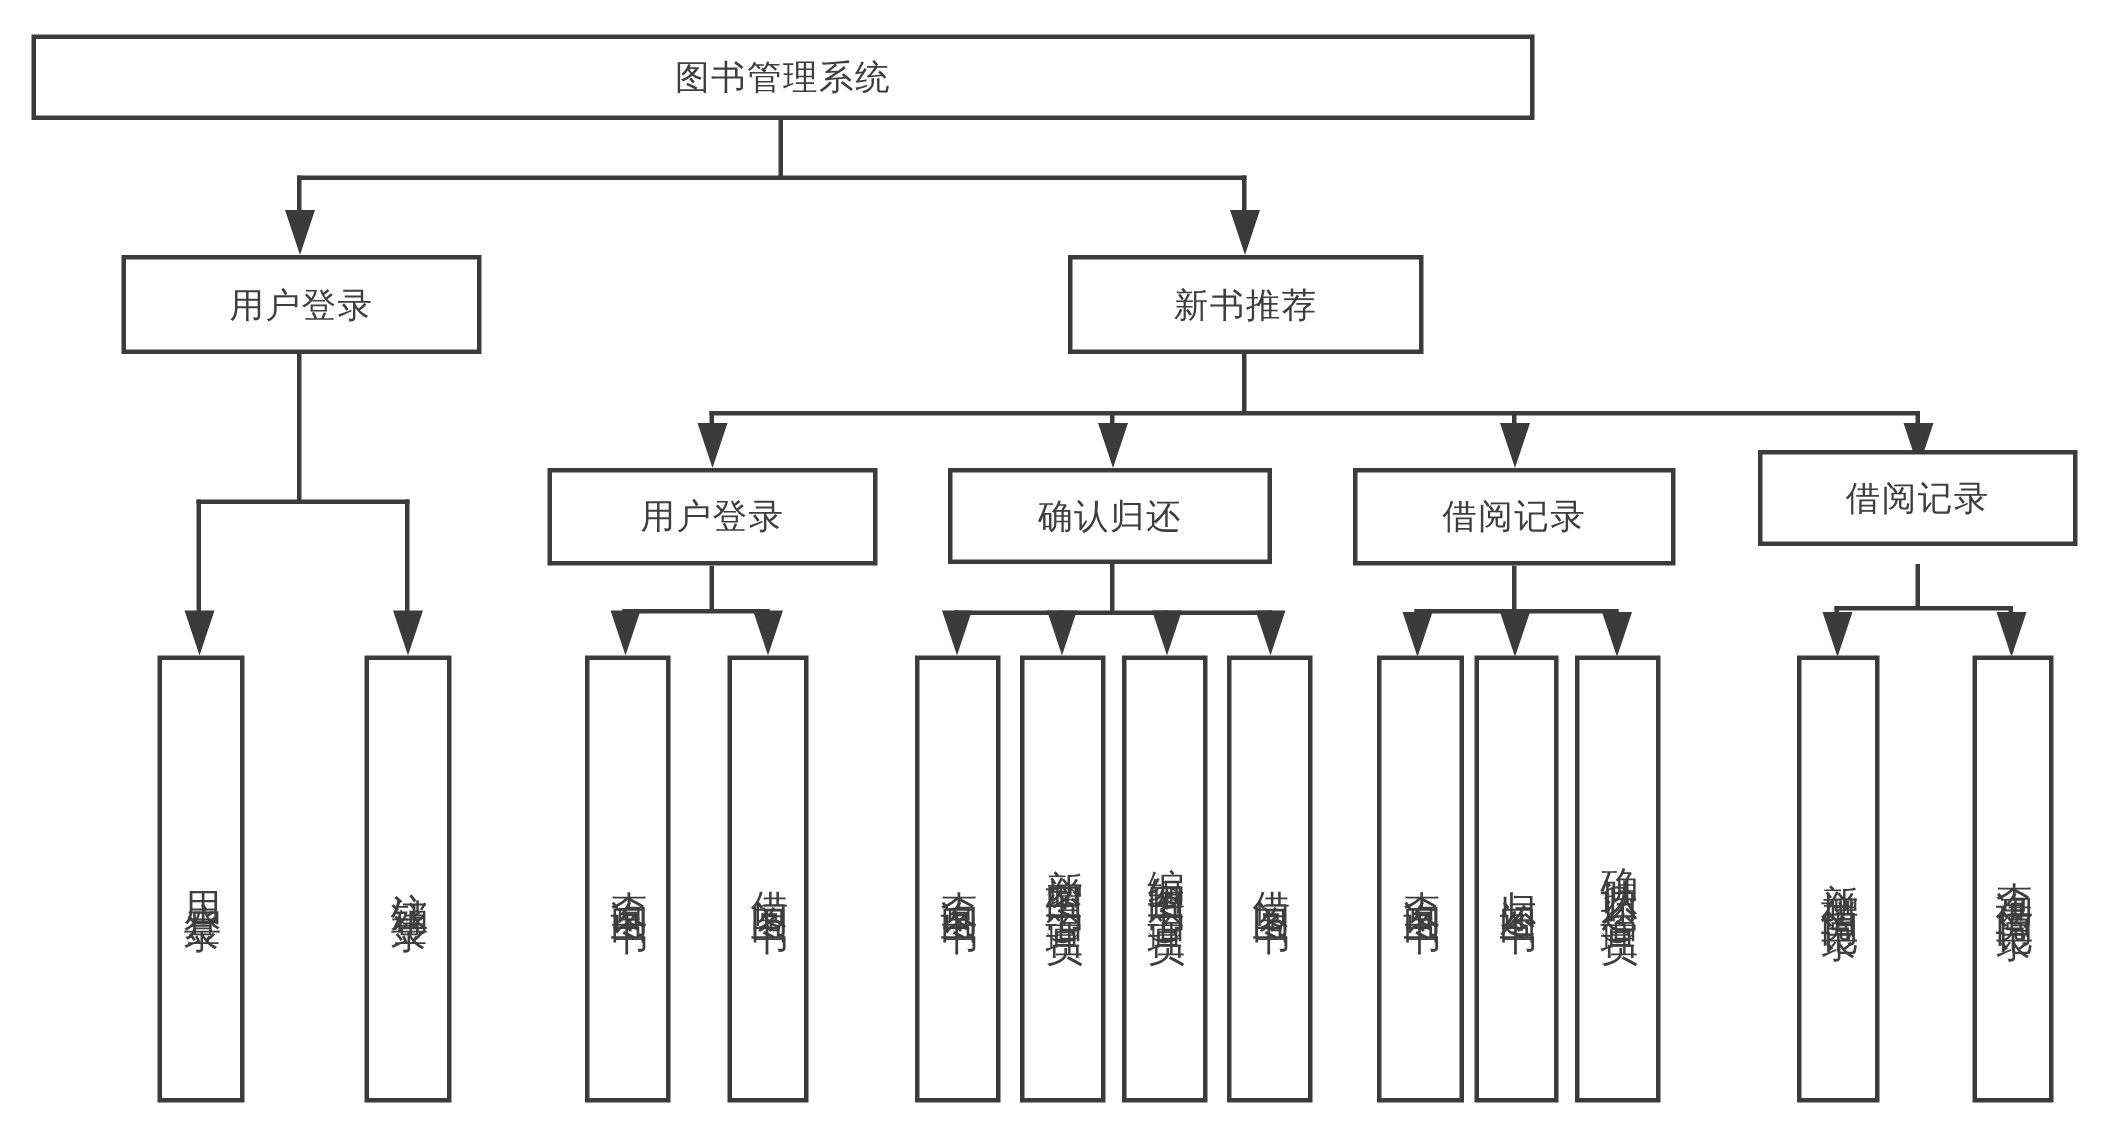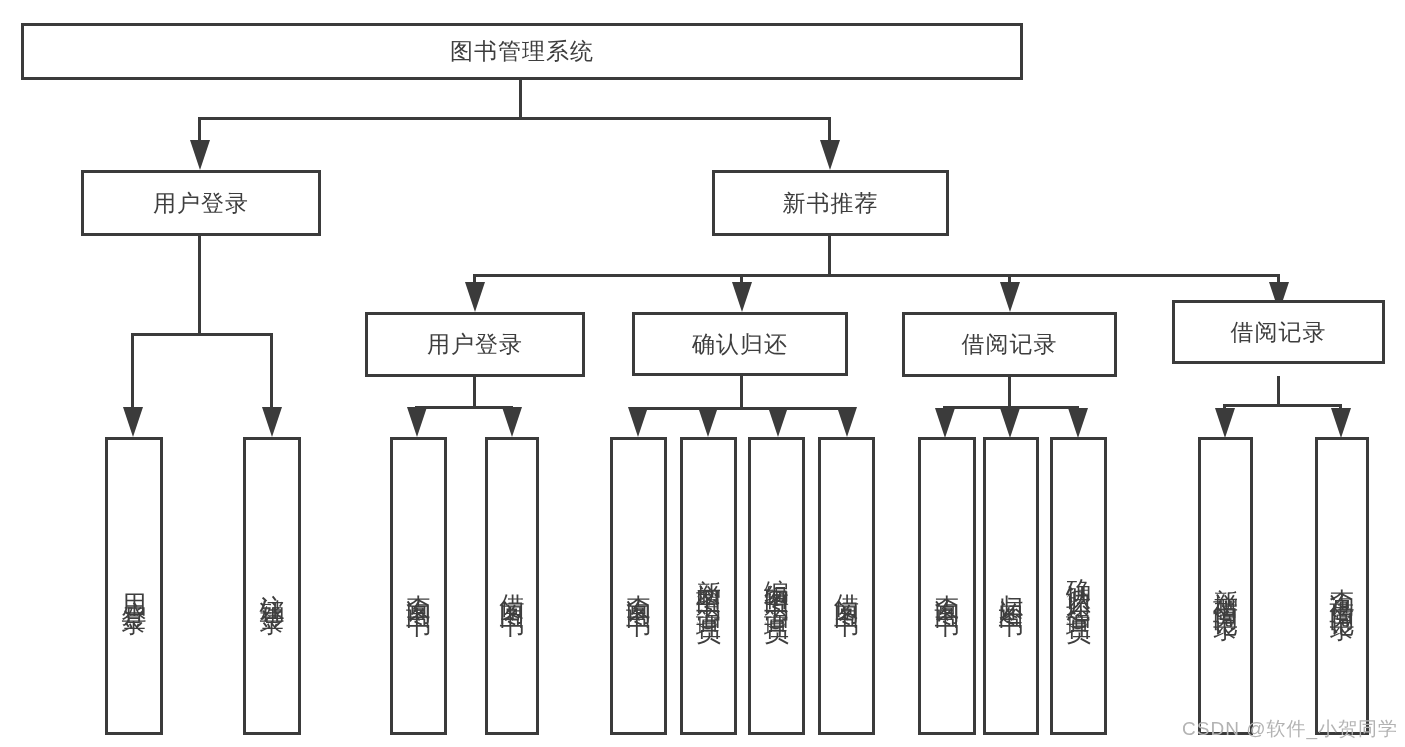--- a/index.html
+++ b/index.html
@@ -154,15 +154,14 @@
   <div class="vbox" style="left:918px;width:58px;">查询图书</div>
 
   <div class="vbox" style="left:983px;width:56px;">归还图书</div>
 
   <div class="vbox" style="left:1050px;width:57px;">确认归还（管理员）</div>
 
   <div class="vbox" style="left:1198px;width:55px;">新增借阅记录</div>
 
   <div class="vbox" style="left:1315px;width:54px;">查询借阅记录</div>
 
-  <div class="watermark">CSDN @软件_小贺同学</div>
 
 </div>
 
 </body></html>

